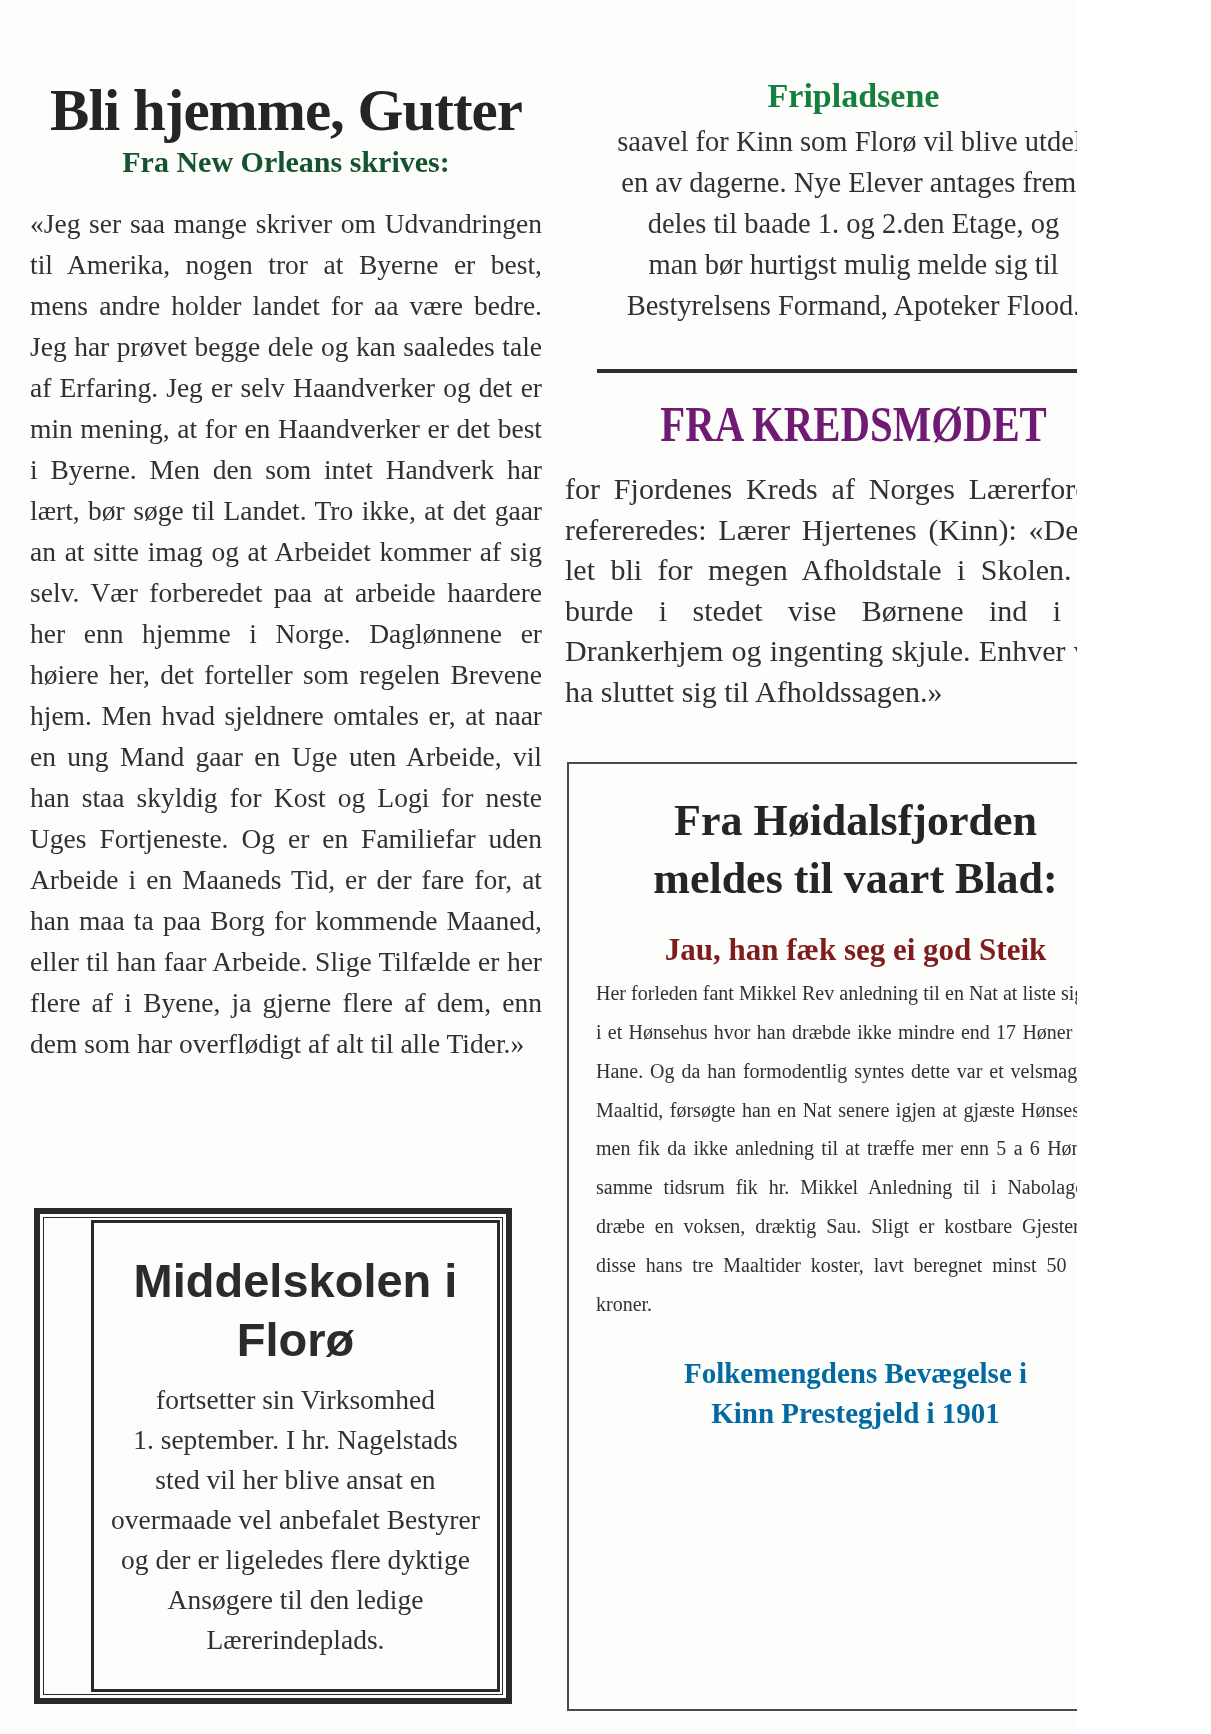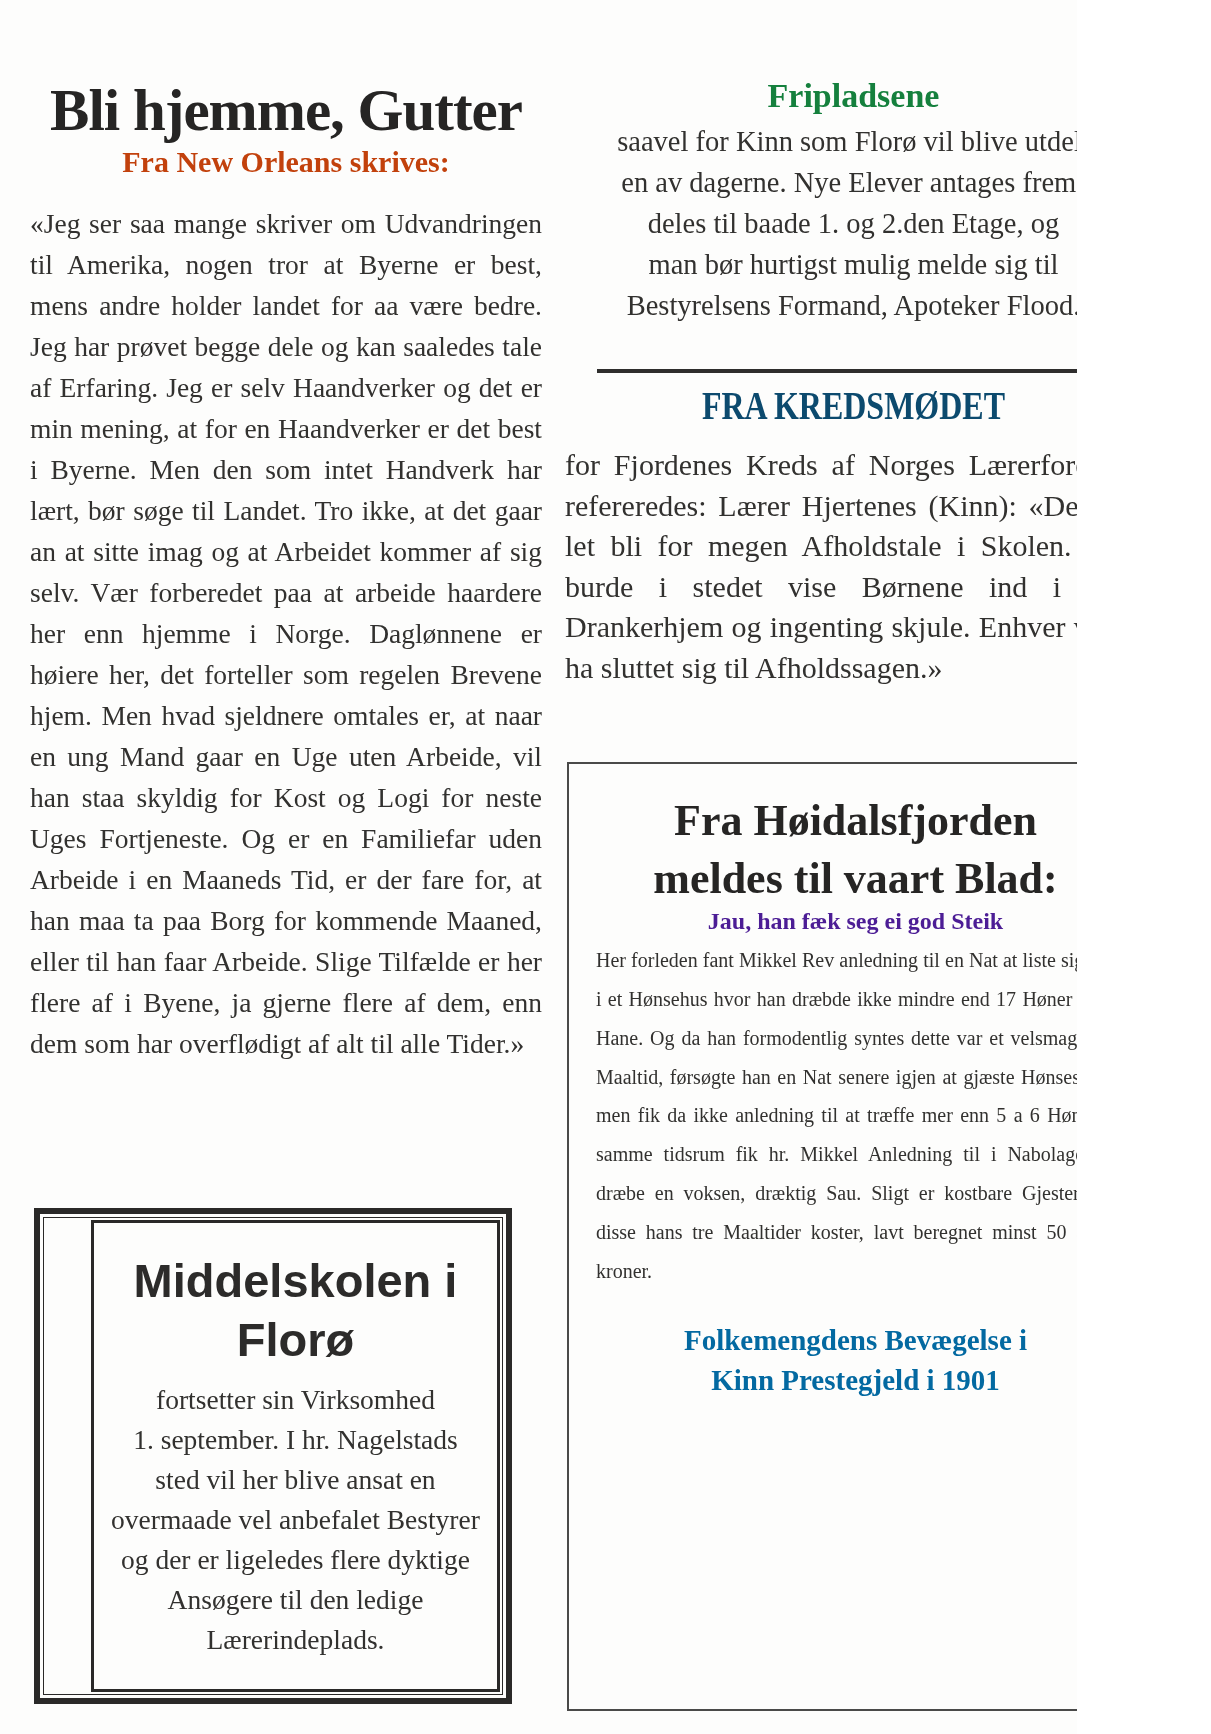--- a/index.html
+++ b/index.html
@@ -24,21 +24,21 @@
     text-align: center;
     letter-spacing: -1px;
     color: #262524;
     line-height: 1.1;
   }
   .article-left .kicker {
     margin-top: 2px;
     font-size: 30px;
     font-weight: bold;
     text-align: center;
-    color: #c2410c;
+    color: #14532d;
   }
   .article-left .body {
     margin-top: 24px;
     font-size: 27.5px;
     line-height: 41px;
     text-align: justify;
     color: #32312f;
   }
   
   .ad-box {
@@ -86,23 +86,23 @@
   .divider {
     position: absolute;
     left: 597px; top: 369px; width: 516px; height: 4px;
     background: #2f2e2d;
   }
   .article-kreds {
     position: absolute;
     left: 565px; top: 384px; width: 577px;
   }
   .article-kreds h1 {
-    margin: 0;
-    text-align: center;
-    font-size: 40px; font-weight: bold; color: #0c4a6e;
+    margin: 12px;
+    text-align: center;
+    font-size: 51px; font-weight: bold; color: #701a75;
     line-height: 1.1;
     white-space: nowrap;
   }
   .article-kreds h1 .condensed {
     display: inline-block;
     transform: scaleX(0.8);
     transform-origin: center;
     letter-spacing: 0px;
   }
   .article-kreds .body {
@@ -116,22 +116,22 @@
     left: 567px; top: 762px; width: 577px; height: 949px;
     box-sizing: border-box;
     border: 2px solid #4a4a49;
     padding: 28px 27px 20px 27px;
   }
   .story-box .story-title {
     font-size: 44px; font-weight: bold; color: #262524;
     text-align: center; line-height: 1.32;
   }
   .story-box .story-sub {
-    margin-top: 0;
-    font-size: 24px; font-weight: bold; color: #4c1d95;
+    margin-top: 24px;
+    font-size: 31px; font-weight: bold; color: #7f1d1d;
     text-align: center;
   }
   .story-box .body {
     margin-top: 6px;
     font-size: 20px; line-height: 38.8px;
     text-align: justify; color: #32312f;
   }
   .story-box .story-footer {
     margin-top: 30px;
     font-size: 29px; font-weight: bold; color: #0369a1;

